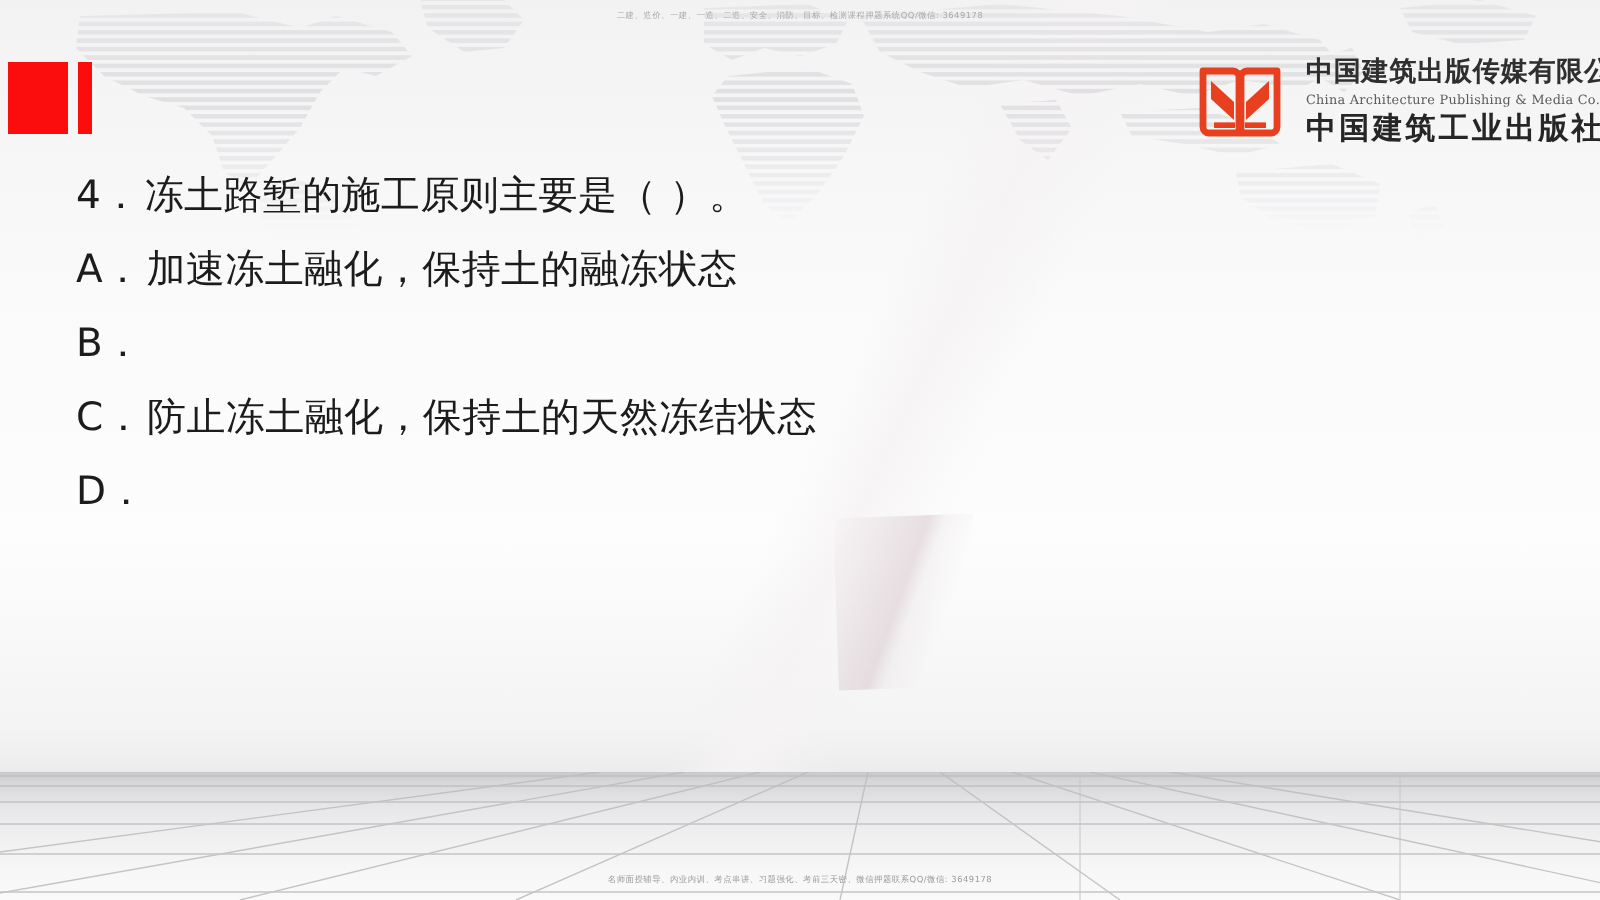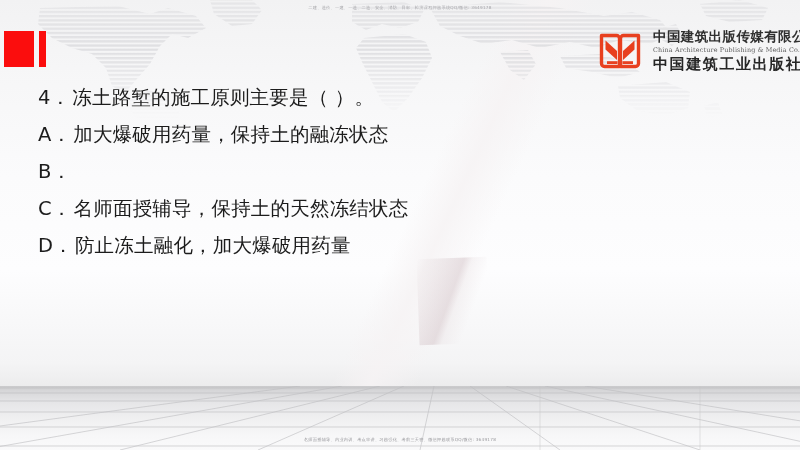--- a/index.html
+++ b/index.html
@@ -312,34 +312,33 @@
 
   <div class="content">
 
     <div class="qline">
       <span class="opt-label">4．</span>
       <span class="q-stem">冻土路堑的施工原则主要是（      ）。</span>
     </div>
 
     <div class="qline">
       <span class="opt-label">A．</span>
-      <span class="opt-text">加大爆破用药量，保持土的融冻状态</span>
+      <span class="opt-text">加速冻土融化，保持土的融冻状态</span>
     </div>
 
     <div class="qline">
       <span class="opt-label">B．</span>
     </div>
 
     <div class="qline">
       <span class="opt-label">C．</span>
-      <span class="opt-text">名师面授辅导，保持土的天然冻结状态</span>
+      <span class="opt-text">防止冻土融化，保持土的天然冻结状态</span>
     </div>
 
     <div class="qline">
       <span class="opt-label">D．</span>
-      <span class="opt-text">防止冻土融化，加大爆破用药量</span>
     </div>
 
   </div>
 
   <div class="watermark watermark-bottom">名师面授辅导、内业内训、考点串讲、习题强化、考前三天密、微信押题联系QQ/微信: 3649178</div>
 
 </div>
 
 </body></html>

